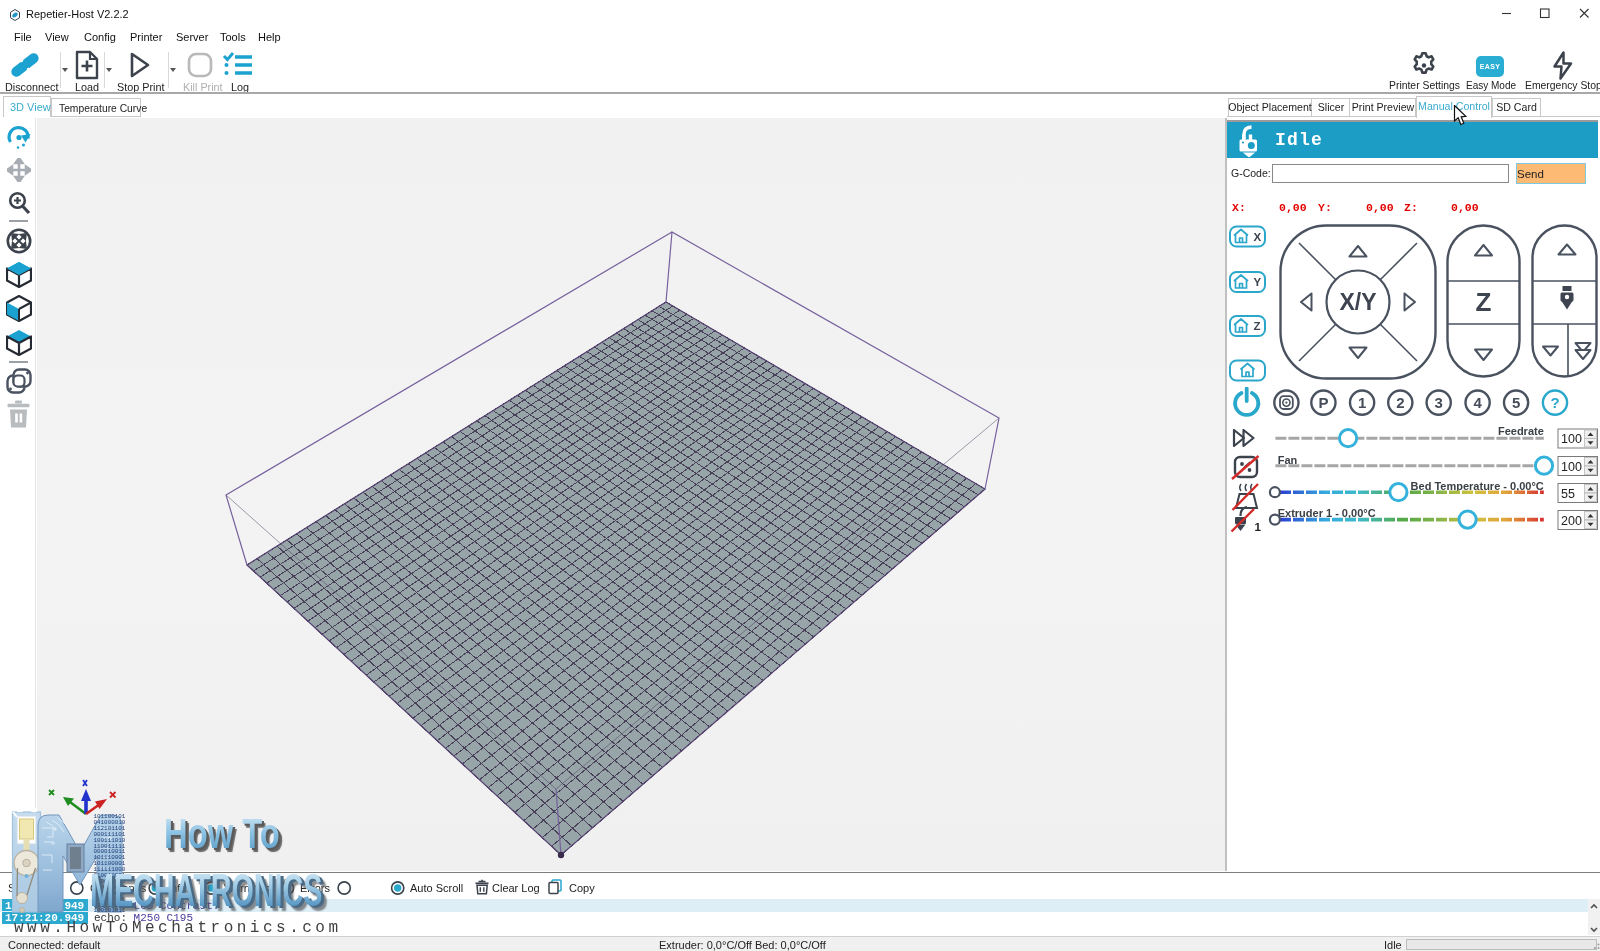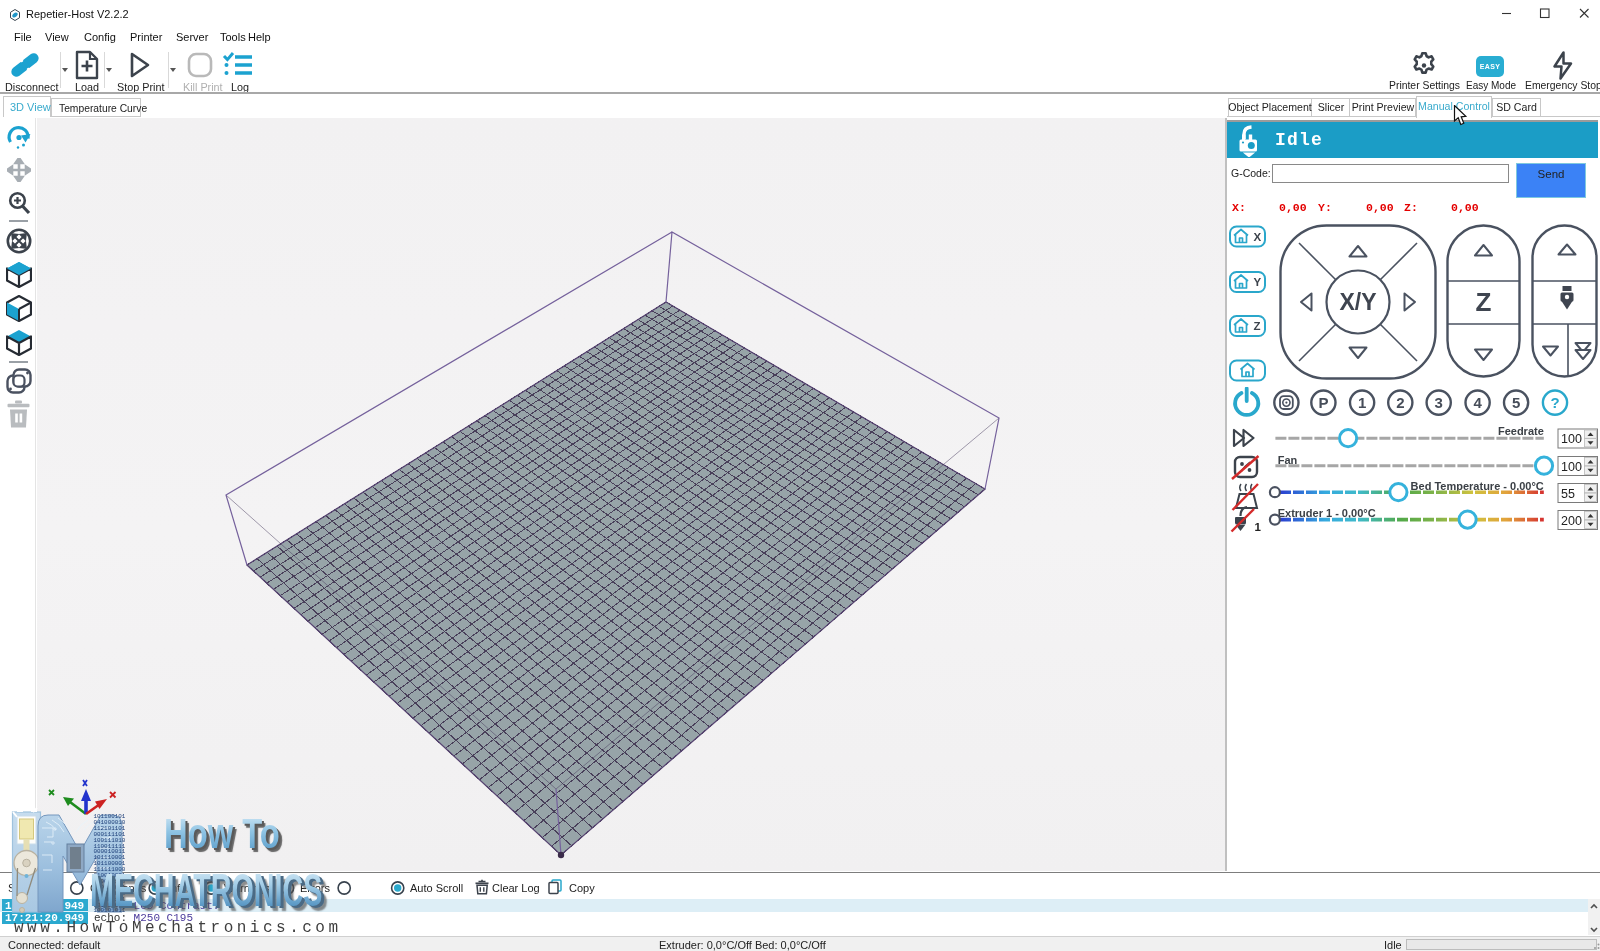--- a/index.html
+++ b/index.html
@@ -21,21 +21,21 @@
 <path d="M84 3L92.5 11.5M92.5 3L84 11.5" stroke="#333" stroke-width="1.1"></path>
 </svg>
 
 <div class="abs" style="left:0;top:31px;height:18px;font-size:11px;color:#111">
 <span class="abs" style="left:14px">File</span>
 <span class="abs" style="left:45px">View</span>
 <span class="abs" style="left:84px">Config</span>
 <span class="abs" style="left:130px">Printer</span>
 <span class="abs" style="left:176px">Server</span>
 <span class="abs" style="left:220px">Tools</span>
-<span class="abs" style="left:248px">Help</span>
+<span class="abs" style="left:258px">Help</span>
 </div>
 
 <div class="abs" style="left:0;top:48px;width:1600px;height:46px">
 
 <svg class="abs" style="left:7px;top:3px" width="36" height="28" viewBox="0 0 36 28">
 <g transform="rotate(-38 18 14)" fill="#1ba2d0">
 <path d="M7 9 h9 a1 1 0 0 1 1 1 v8 a1 1 0 0 1 -1 1 h-9 a4.5 4.5 0 0 1 0-10z"></path>
 <path d="M29 9 h-9 a1 1 0 0 0 -1 1 v8 a1 1 0 0 0 1 1 h9 a4.5 4.5 0 0 0 0-10z"></path>
 <rect x="15" y="10" width="6" height="8" rx="1"></rect>
 </g>
@@ -214,21 +214,21 @@
 <rect x="12.8" y="10.5" width="3.4" height="5.5" fill="#fff"></rect>
 <rect x="3.5" y="15.5" width="17.5" height="12" rx="1.5" fill="#fff"></rect>
 <circle cx="15.3" cy="21.5" r="3.5" fill="#1b9dc6"></circle>
 <circle cx="7" cy="18.5" r="1.1" fill="#1b9dc6"></circle>
 <polygon points="6.8,28.5 19.2,28.5 13,33.5" fill="#fff"></polygon>
 </svg>
 <div class="abs" style="left:48px;top:12px;font-family:'Liberation Mono',monospace;font-weight:bold;font-size:18px;letter-spacing:1.2px;color:#fff">Idle</div>
 
 <div class="abs" style="left:4px;top:49px;font-size:10.5px;color:#222">G-Code:</div>
 <div class="abs" style="left:45px;top:46px;width:237px;height:19px;background:#fff;border:1px solid #898989"></div>
-<div class="abs" style="left:289px;top:45px;width:70px;height:35px;background:#3b82f6;border:1px solid #7fc9de;text-align:center;font-size:11.5px;color:#222;line-height:20px">Send</div>
+<div class="abs" style="left:289px;top:45px;width:70px;height:21px;background:#fdba74;border:1px solid #7fc9de;font-size:11.5px;color:#222;line-height:20px">Send</div>
 
 <div class="abs" style="left:5px;top:83px;width:260px;height:13px;font-family:'Liberation Mono',monospace;font-weight:bold;font-size:11.5px;color:#e40000">
 <span class="abs" style="left:0">X:</span>
         <span class="abs" style="left:47px;width:27px;text-align:right">0,00</span>
 <span class="abs" style="left:86px">Y:</span>
         <span class="abs" style="left:134px;width:27px;text-align:right">0,00</span>
 <span class="abs" style="left:172px">Z:</span>
         <span class="abs" style="left:219px;width:27px;text-align:right">0,00</span>
       </div>
 

